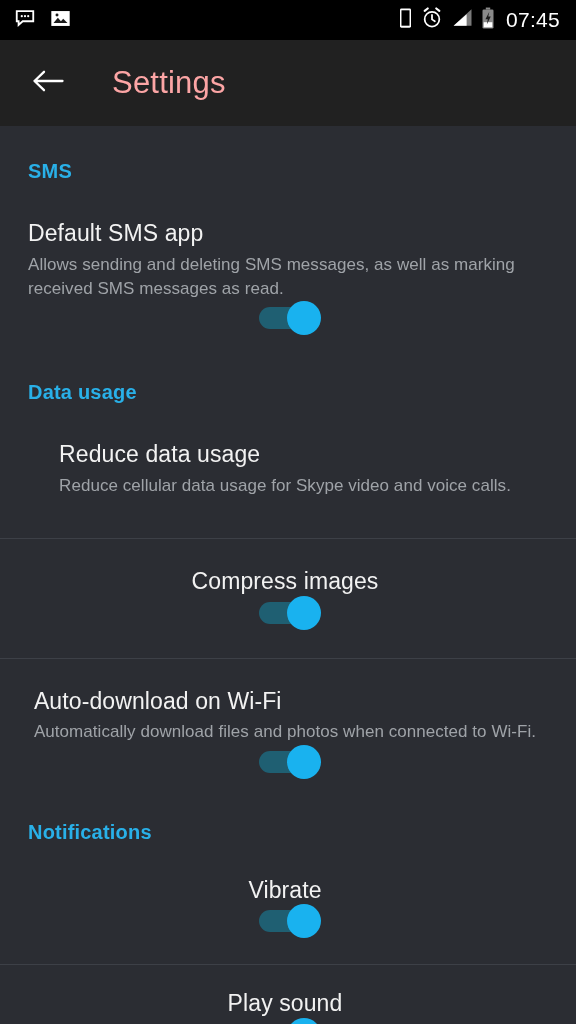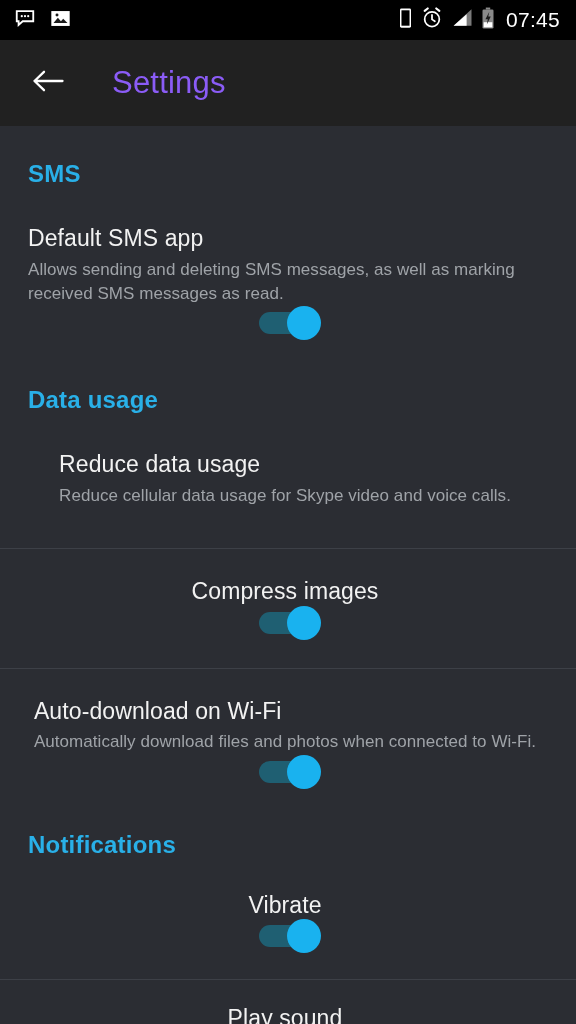--- a/index.html
+++ b/index.html
@@ -32,36 +32,36 @@
     background:#212121;
     display:flex; align-items:center;
     padding-left:26px;
   }
   .back-btn{
     width:46px; height:46px;
     display:flex; align-items:center; justify-content:center;
     cursor:pointer; flex:0 0 auto;
   }
   .app-title{
-    color:#8b5cf6; font-size:31px; font-weight:400;
+    color:#fca5a5; font-size:31px; font-weight:400;
     margin-left:40px; letter-spacing:.2px;
   }
 
   
   .content{
     width:100%;
     height:898px;
     background:#2b2d33;
     overflow:hidden;
     position:relative;
   }
 
   .section-header{
     color:#29b0e8;
-    font-size:24px;
+    font-size:20px;
     font-weight:700;
     padding:0 12px 0 28px;
     letter-spacing:.2px;
   }
 
   .row{
     display:flex;
     align-items:center;
     padding:0 24px 0 28px;
     min-height:0;

